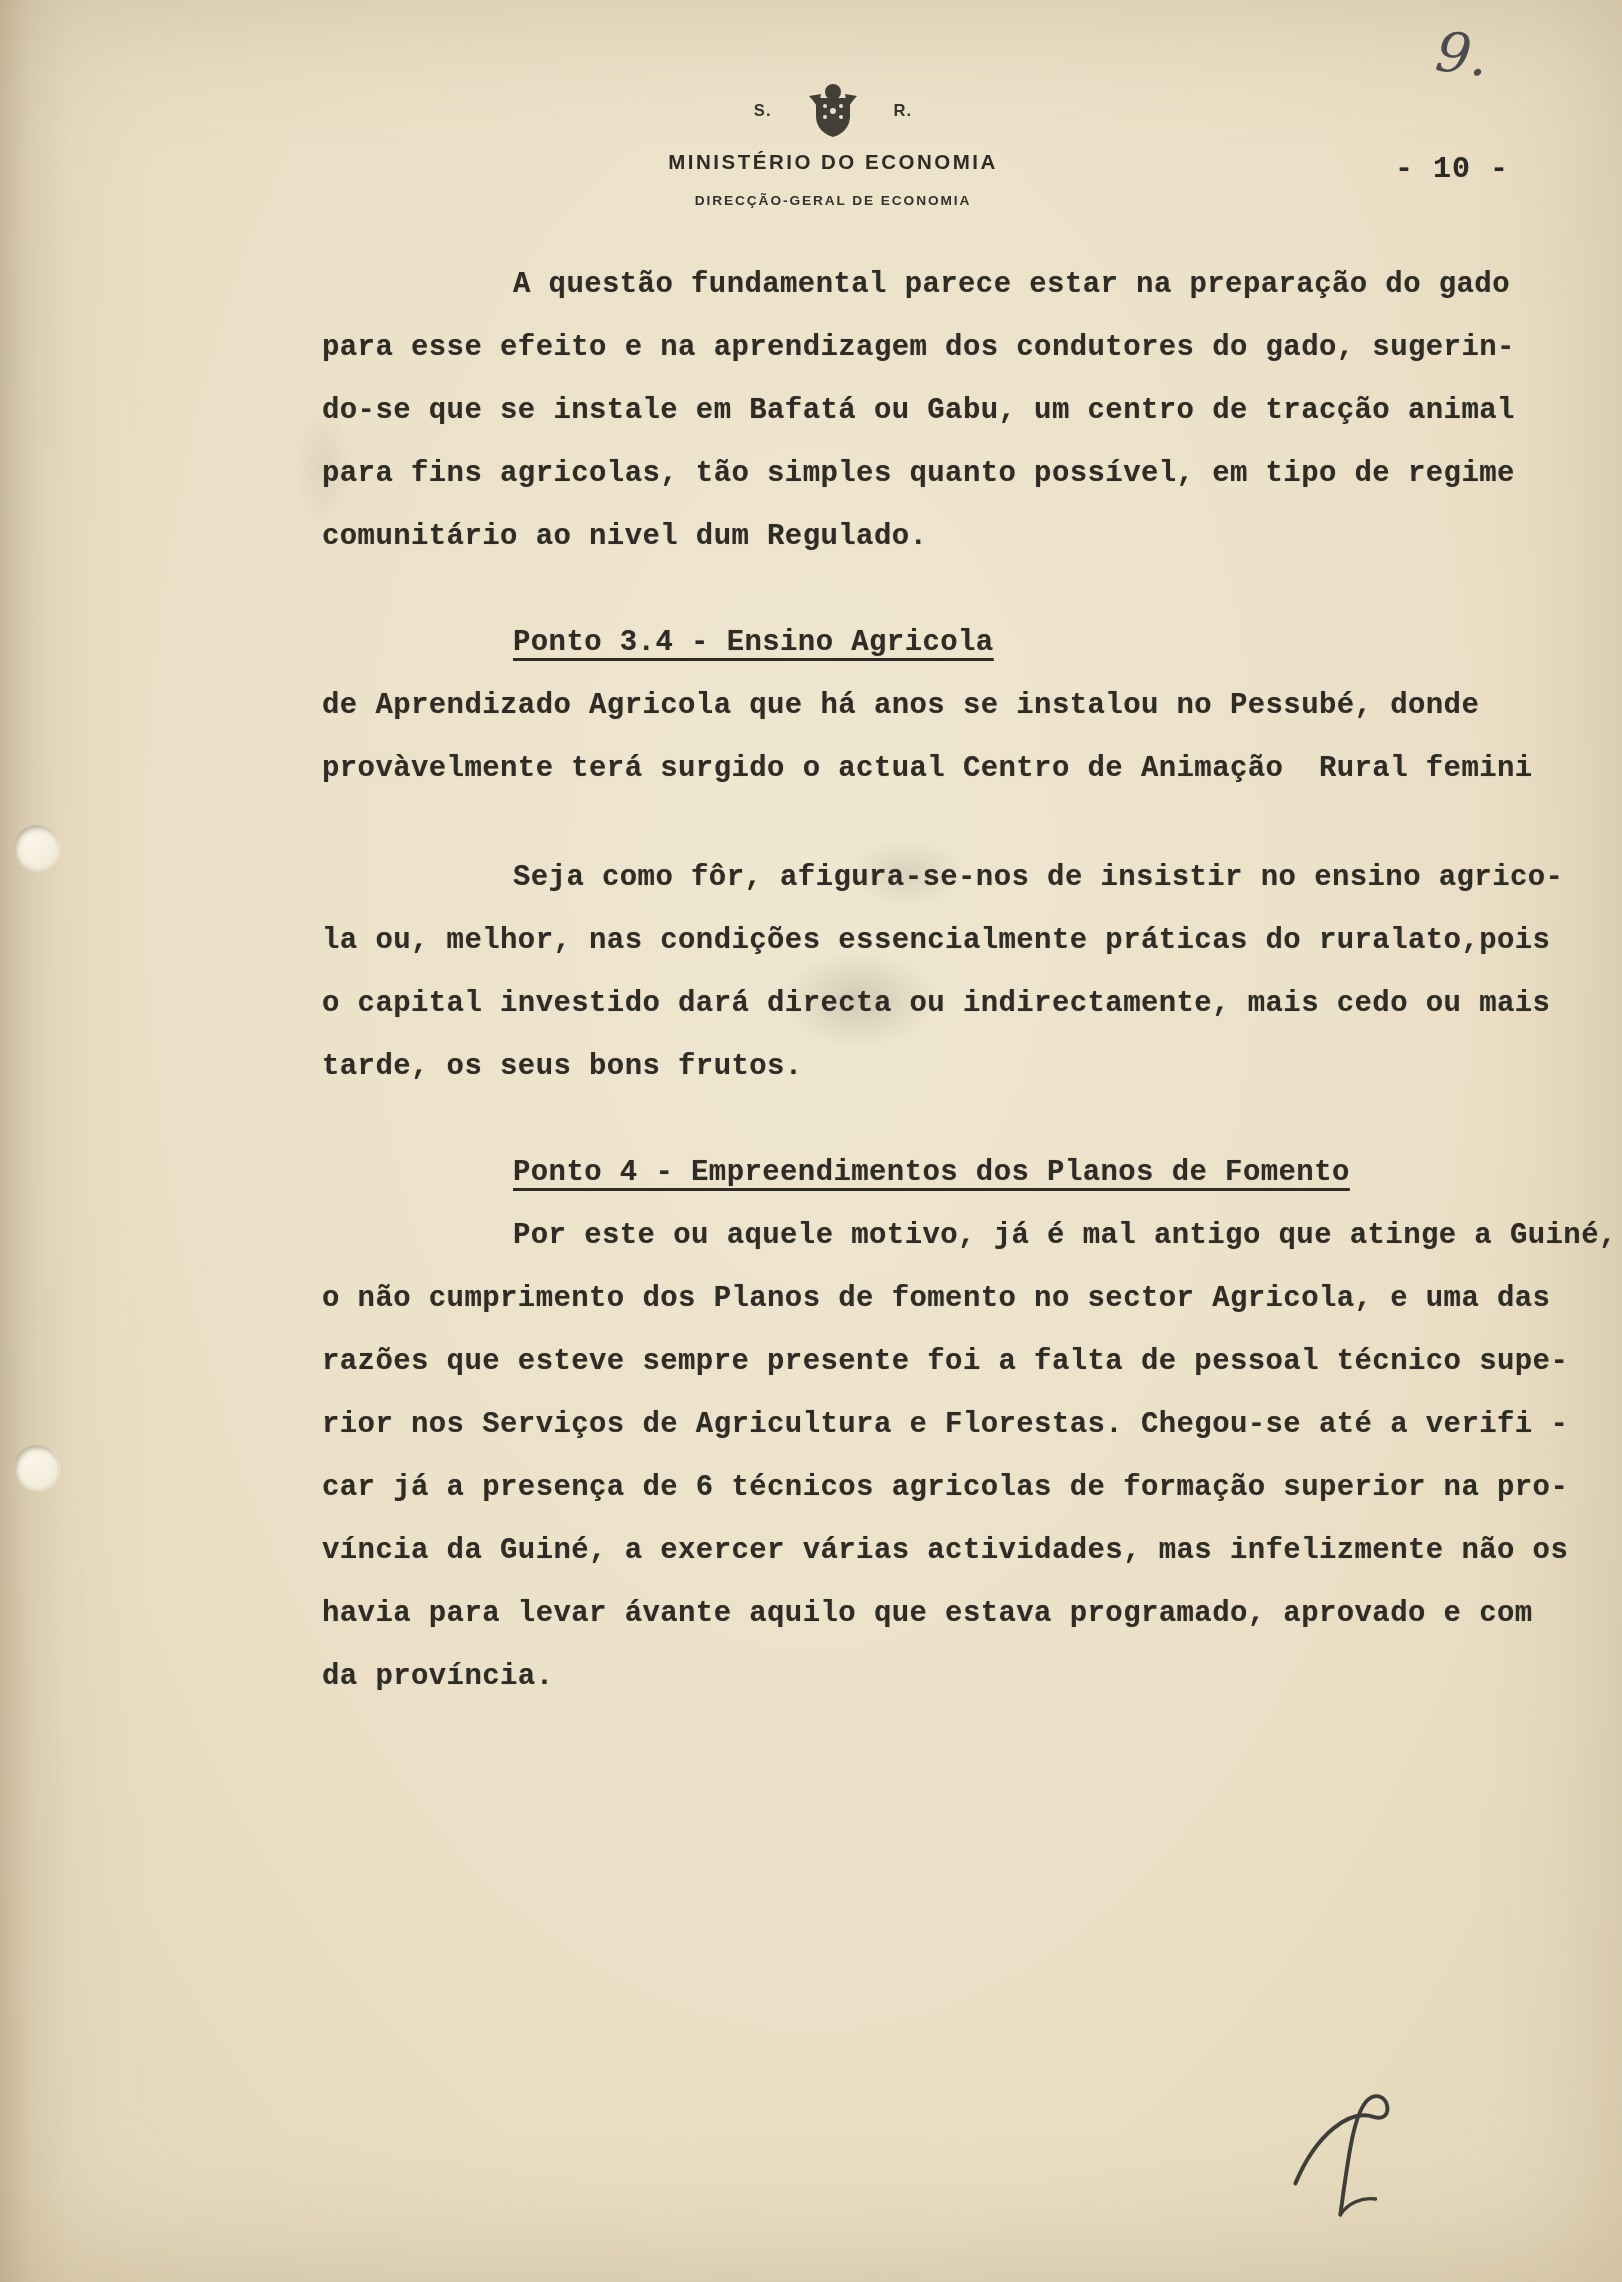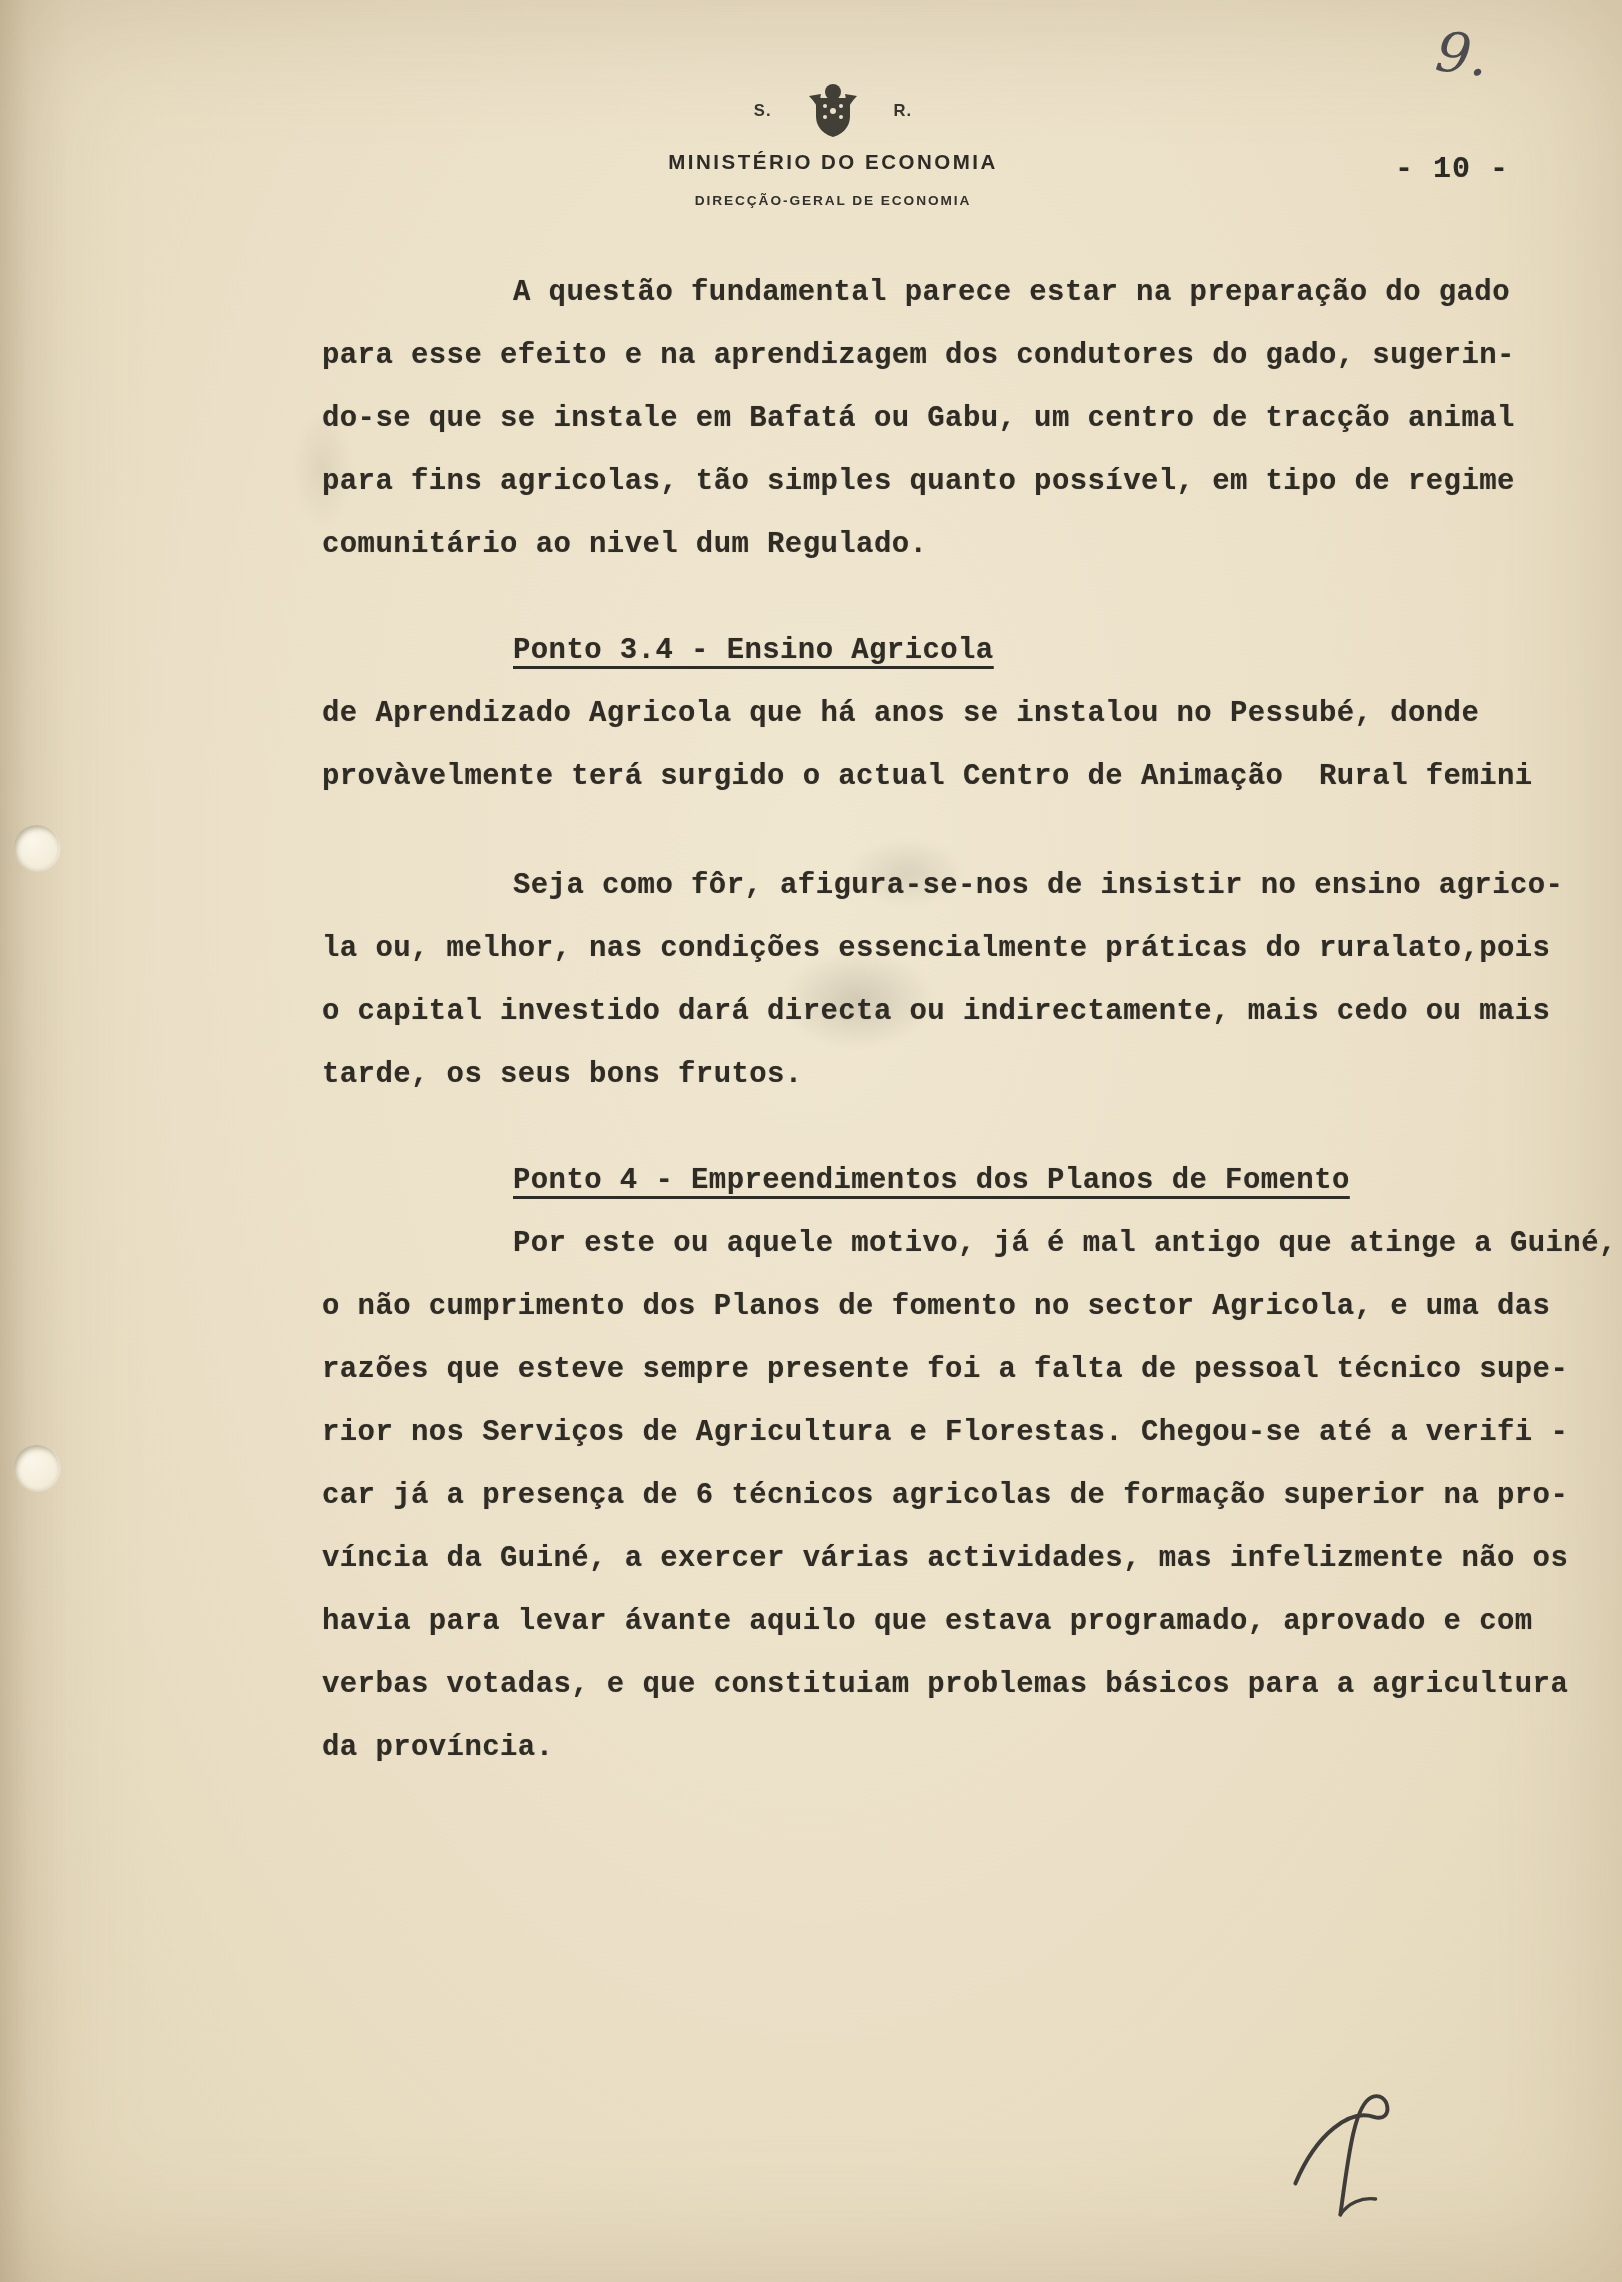--- a/index.html
+++ b/index.html
@@ -37,21 +37,21 @@
     text-shadow:0 0 1px rgba(44,42,37,0.35);
   }
   
   .handwritten-num{
     position:absolute;top:21.5px;left:1436px;
     font-family:"DejaVu Serif", serif;font-style:italic;
     font-size:55px;color:#4c4c50;transform:rotate(7deg);
   }
   
   .doc-body{
-    position:absolute;top:261px;left:322px;width:1254px;
+    position:absolute;top:253px;left:322px;width:1254px;
     font-family:"Liberation Mono","DejaVu Sans Mono",monospace;
     font-weight:700;font-size:29px;line-height:63px;
     letter-spacing:0.4px;color:#2f2c26;
     text-shadow:0 0 1px rgba(47,44,38,0.35);
   }
   .line{white-space:pre;}
   .line.indent{padding-left:191px;}
   .heading{
     margin-top:43px;padding-left:191px;white-space:pre;
     text-decoration:underline;text-underline-offset:7.8px;text-decoration-thickness:2.9px;
@@ -134,21 +134,20 @@
     <div class="heading">Ponto 4 - Empreendimentos dos Planos de Fomento</div>
 
     <div class="para">
         <div class="line indent">Por este ou aquele motivo, já é mal antigo que atinge a Guiné,</div>
         <div class="line">o não cumprimento dos Planos de fomento no sector Agricola, e uma das</div>
         <div class="line">razões que esteve sempre presente foi a falta de pessoal técnico supe-</div>
         <div class="line">rior nos Serviços de Agricultura e Florestas. Chegou-se até a verifi -</div>
         <div class="line">car já a presença de 6 técnicos agricolas de formação superior na pro-</div>
         <div class="line">víncia da Guiné, a exercer várias actividades, mas infelizmente não os</div>
         <div class="line">havia para levar ávante aquilo que estava programado, aprovado e com</div>
-        <div class="line">verbas votadas, e que constituiam problemas básicos para a agricultura</div>
         <div class="line">da província.</div>
       </div>
   </main>
 
   <svg class="signature" viewBox="0 0 180 180">
     <path d="M28 118 C 50 66, 84 42, 108 50 C 130 57, 124 22, 106 30 C 88 38, 82 92, 74 150" fill="none" stroke="#3f3d3a" stroke-width="4" stroke-linecap="round"></path>
     <path d="M74 150 C 82 138, 96 132, 110 134" fill="none" stroke="#3f3d3a" stroke-width="3.5" stroke-linecap="round"></path>
   </svg>
 
 </div>

